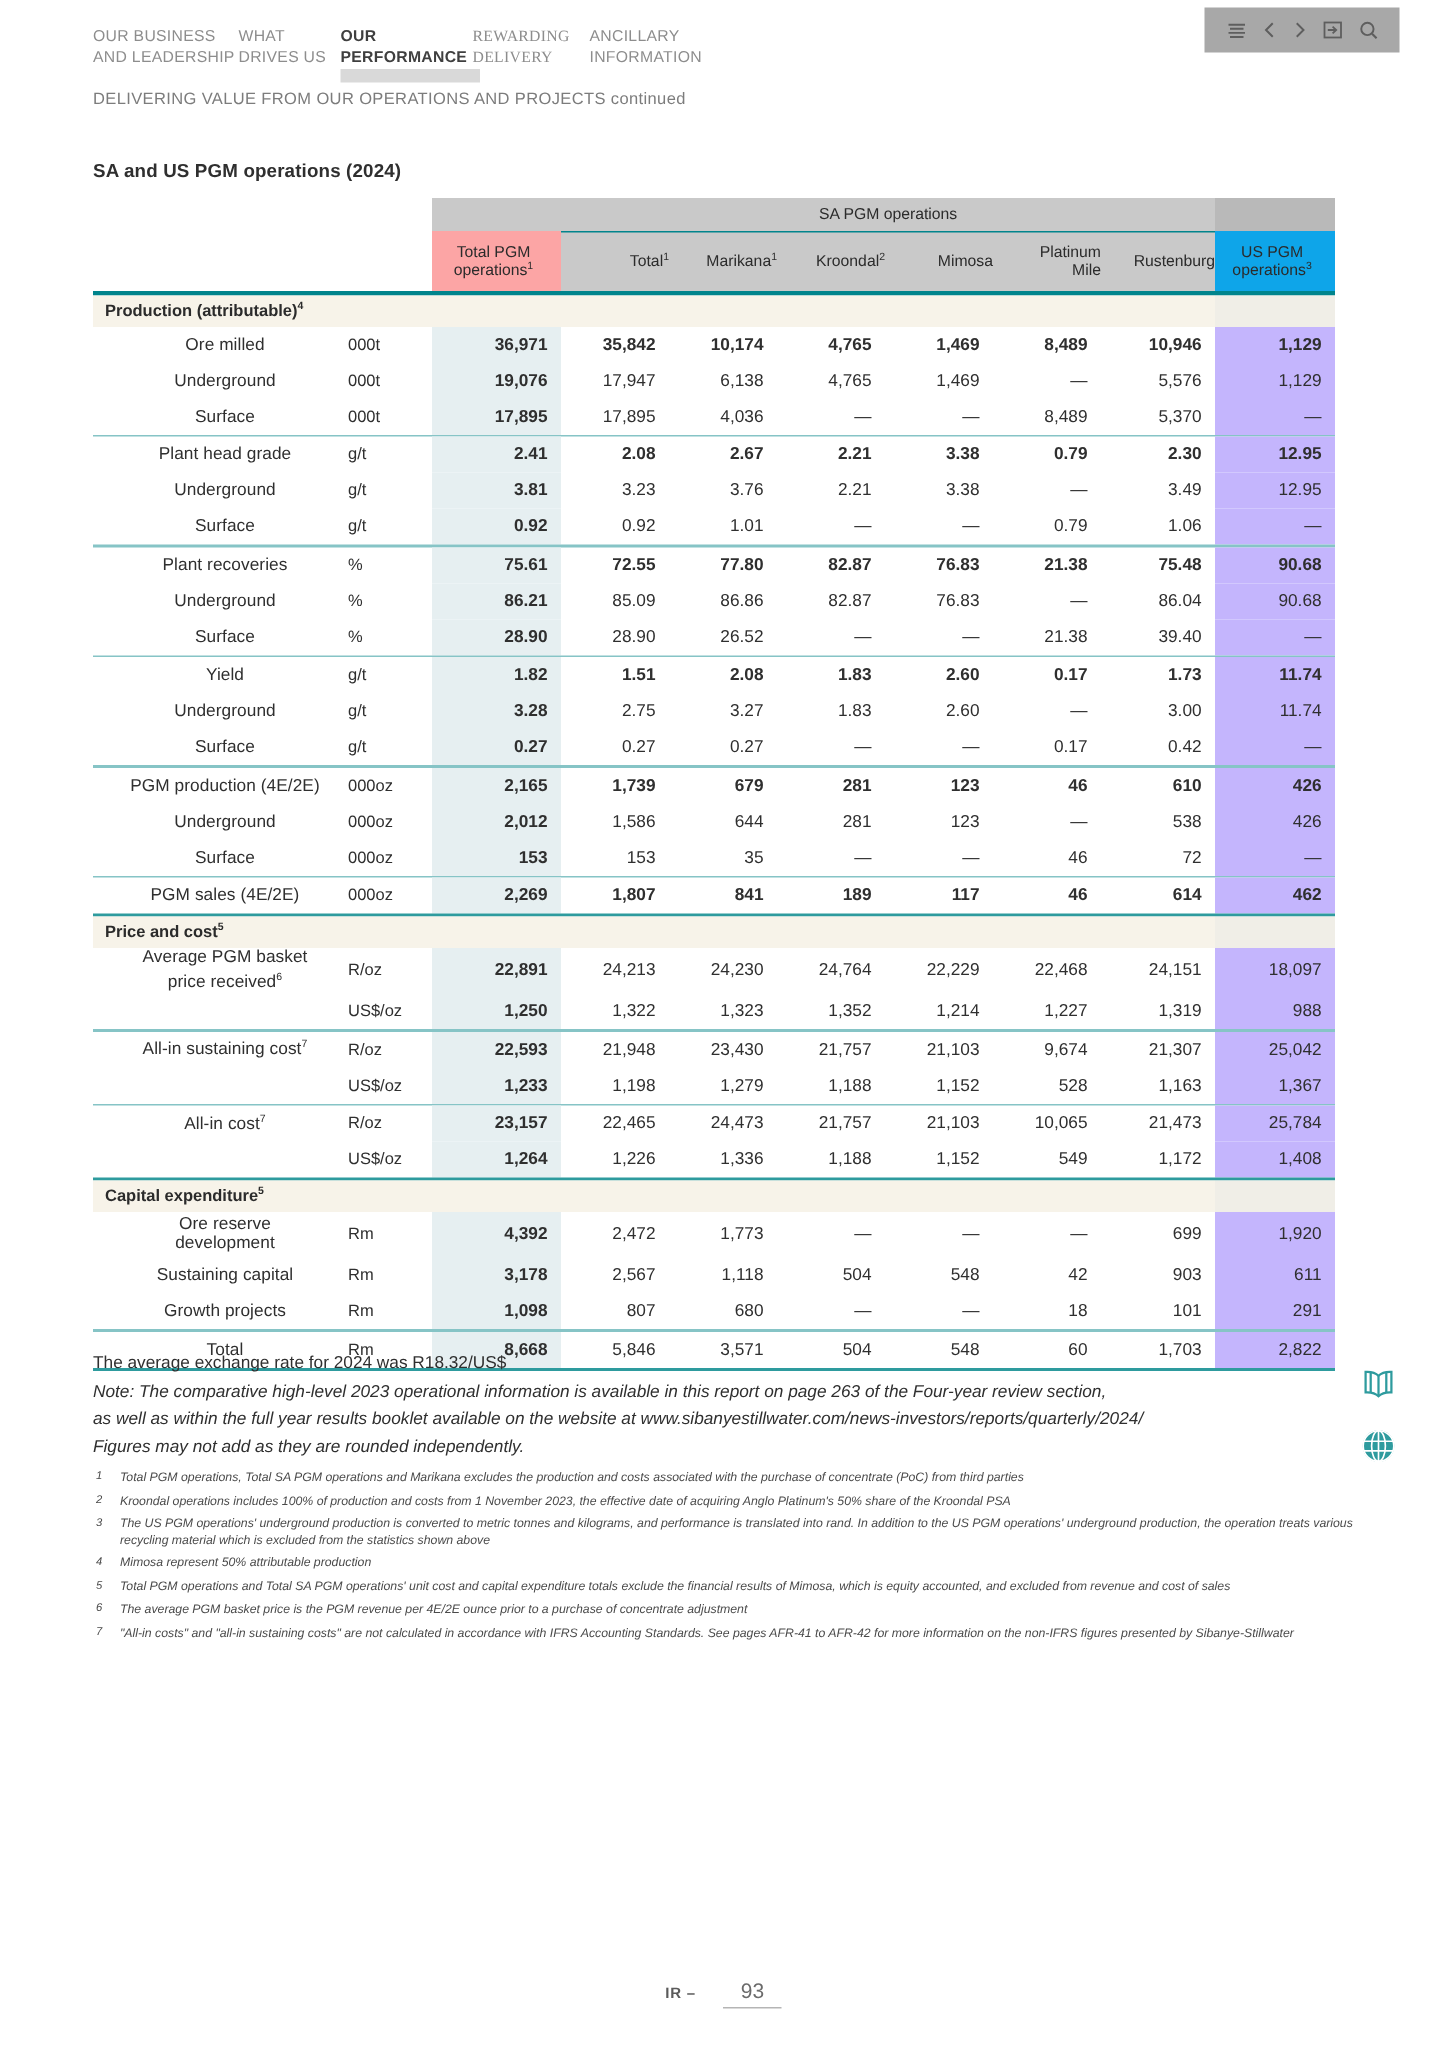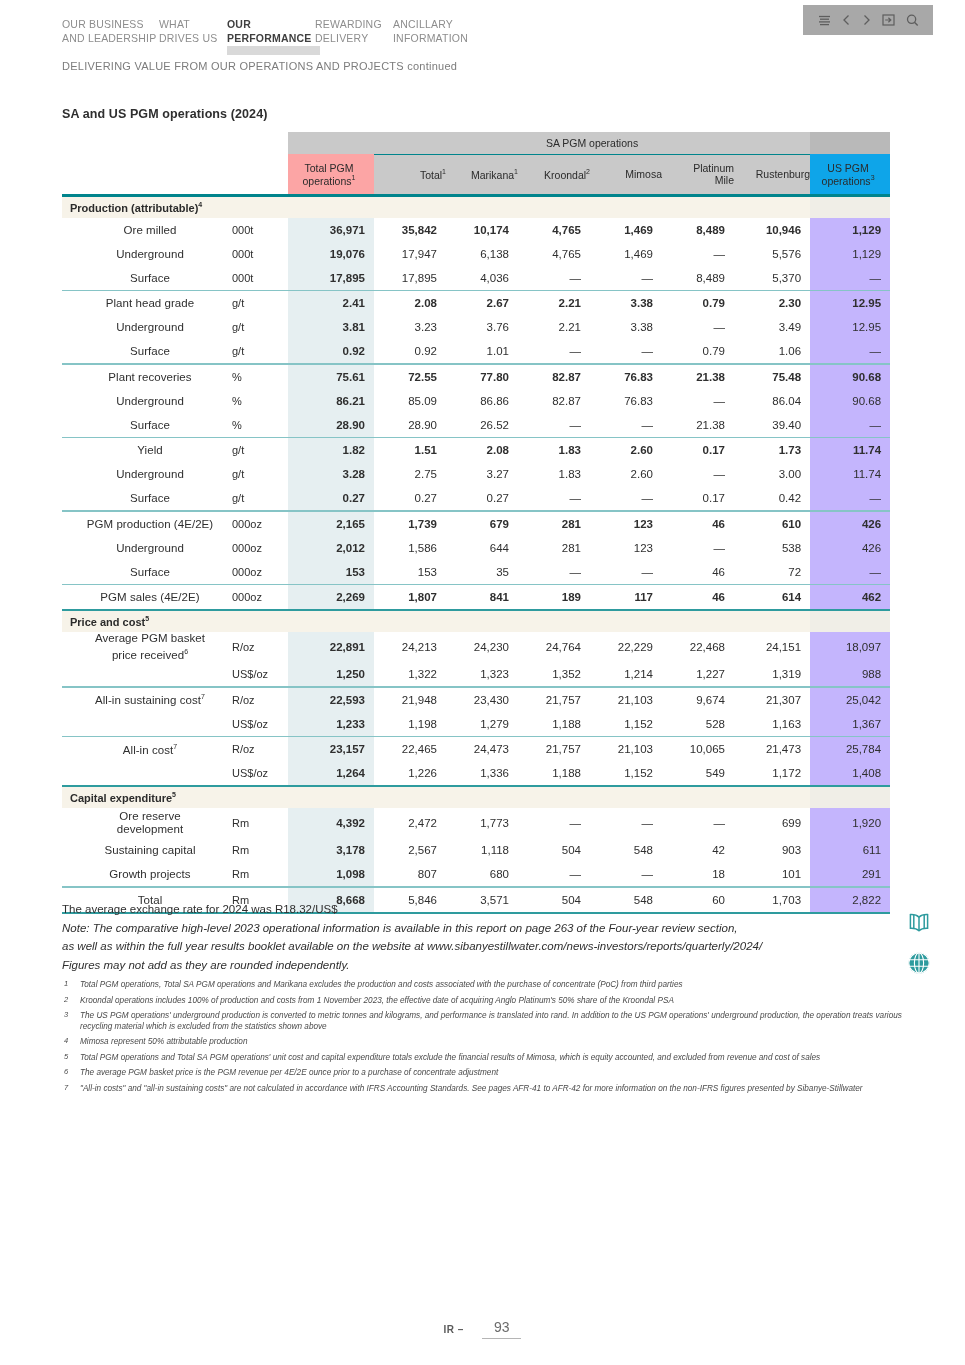--- a/index.html
+++ b/index.html
@@ -18,21 +18,21 @@
   .nav { position:absolute; left:62px; top:18px; display:flex; gap:0; }
   .nav-item {
     font-size: 10.5px; line-height: 13.5px; letter-spacing:.2px;
     color:#8d8d8d; text-transform:uppercase; position:relative;
     padding-bottom:14px;
   }
   .nav-item .l2 { display:block; }
   .nav-w1 { width: 97px; }
   .nav-w2 { width: 68px; }
   .nav-w3 { width: 88px; }
-  .nav-w4 { width: 78px; }
+  .nav-w4 { width: 78px; font-family: Liberation Serif, serif; }
   .nav-w5 { width: 90px; }
   .nav-item.active { color:#3f3f3f; font-weight:bold; }
   .nav-item.active::after {
     content:""; position:absolute; left:0; bottom:4px;
     width:93px; height:9px; background:#d9d9d9;
   }
   .subhead {
     position:absolute; left:62px; top:60px;
     font-size:11px; letter-spacing:.25px; color:#7c7c7c;
   }

